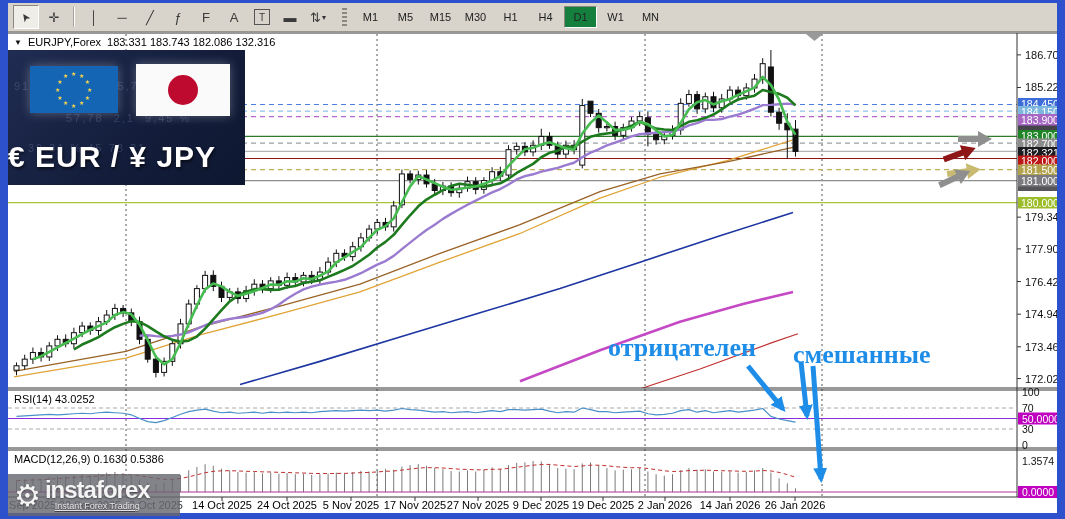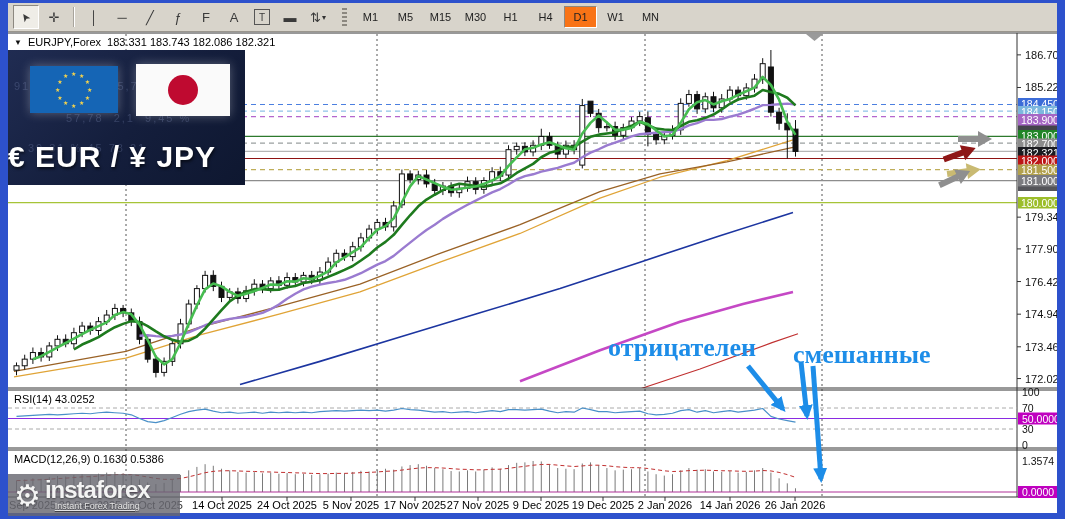--- a/index.html
+++ b/index.html
@@ -8,21 +8,21 @@
   
   #toolbar{position:absolute;left:8px;top:3px;width:1049px;height:29px;background:#d8d4cb;
            border-bottom:1px solid #9a968e;display:flex;align-items:center;padding-left:4px;box-sizing:border-box;}
   .tbtn{width:24px;height:22px;display:flex;align-items:center;justify-content:center;
         color:#3a3a3a;font-size:13px;border:1px solid transparent;margin:0 1px;cursor:default;}
   .tbtn.pressed{background:#efede7;border-color:#8c8880 #ffffff #ffffff #8c8880;}
   .tsep{width:1px;height:20px;background:#a8a49c;border-right:1px solid #fff;margin:0 5px;}
   .thandle{width:5px;height:18px;margin:0 6px 0 10px;background:repeating-linear-gradient(#8c8880 0 2px,transparent 2px 4px);}
   .tfbtn{min-width:27px;height:20px;display:flex;align-items:center;justify-content:center;
          font-size:11px;color:#222;border:1px solid transparent;margin:12px 1px;padding:0 2px;}
-  .tfbtn.active{background:#f97316;border-color:#8c8880 #ffffff #ffffff #8c8880;}
+  .tfbtn.active{background:#15803d;border-color:#8c8880 #ffffff #ffffff #8c8880;}
   .boxed{border:1px solid #555 !important;font-size:10px !important;width:14px;height:14px;
          display:flex;align-items:center;justify-content:center;}
   .caret{font-size:8px;margin-left:1px;color:#333;}
   
   #chartwin{position:absolute;left:8px;top:32px;width:1049px;height:481px;background:#ffffff;}
   #chartsvg{position:absolute;left:0;top:0;}
   #title{position:absolute;left:6px;top:4px;font-size:11px;color:#000;display:flex;align-items:center;gap:6px;}
   #title .tri{font-size:8px;color:#111;}
   
   #flagbox{position:absolute;left:0px;top:18px;width:237px;height:135px;
@@ -526,21 +526,21 @@
           <text x="795" y="509" font-size="11" fill="#000" text-anchor="middle">26 Jan 2026</text>
         </g>
         <line x1="748" y1="366" x2="783" y2="409" stroke="#1d8de8" stroke-width="5" marker-end="url(#ah)"></line>
         <line x1="801" y1="362" x2="807" y2="416" stroke="#1d8de8" stroke-width="5" marker-end="url(#ah)"></line>
         <line x1="813" y1="366" x2="821" y2="479" stroke="#1d8de8" stroke-width="5" marker-end="url(#ah)"></line>
       </svg>
 
     <div id="title">
       <span class="tri">▼</span>
       <span>EURJPY,Forex</span>
-      <span>183.331 183.743 182.086 182.321</span>
+      <span>183.331 183.743 182.086 132.316</span>
     </div>
 
     <div id="flagbox">
       <div class="ticker" style="left:6px;top:30px;">91,45  39,31  25,78</div>
       <div class="ticker" style="left:58px;top:62px;">57,78  2,1  9,45 %</div>
       <div class="ticker" style="left:20px;top:92px;">39 31 % 45 78 21</div>
       <div id="euflag" class="flag">
           <span class="star" style="left: 41px; top: 4.5px;">★</span>
           <span class="star" style="left: 49px; top: 6.64359px;">★</span>
           <span class="star" style="left: 54.8564px; top: 12.5px;">★</span>

